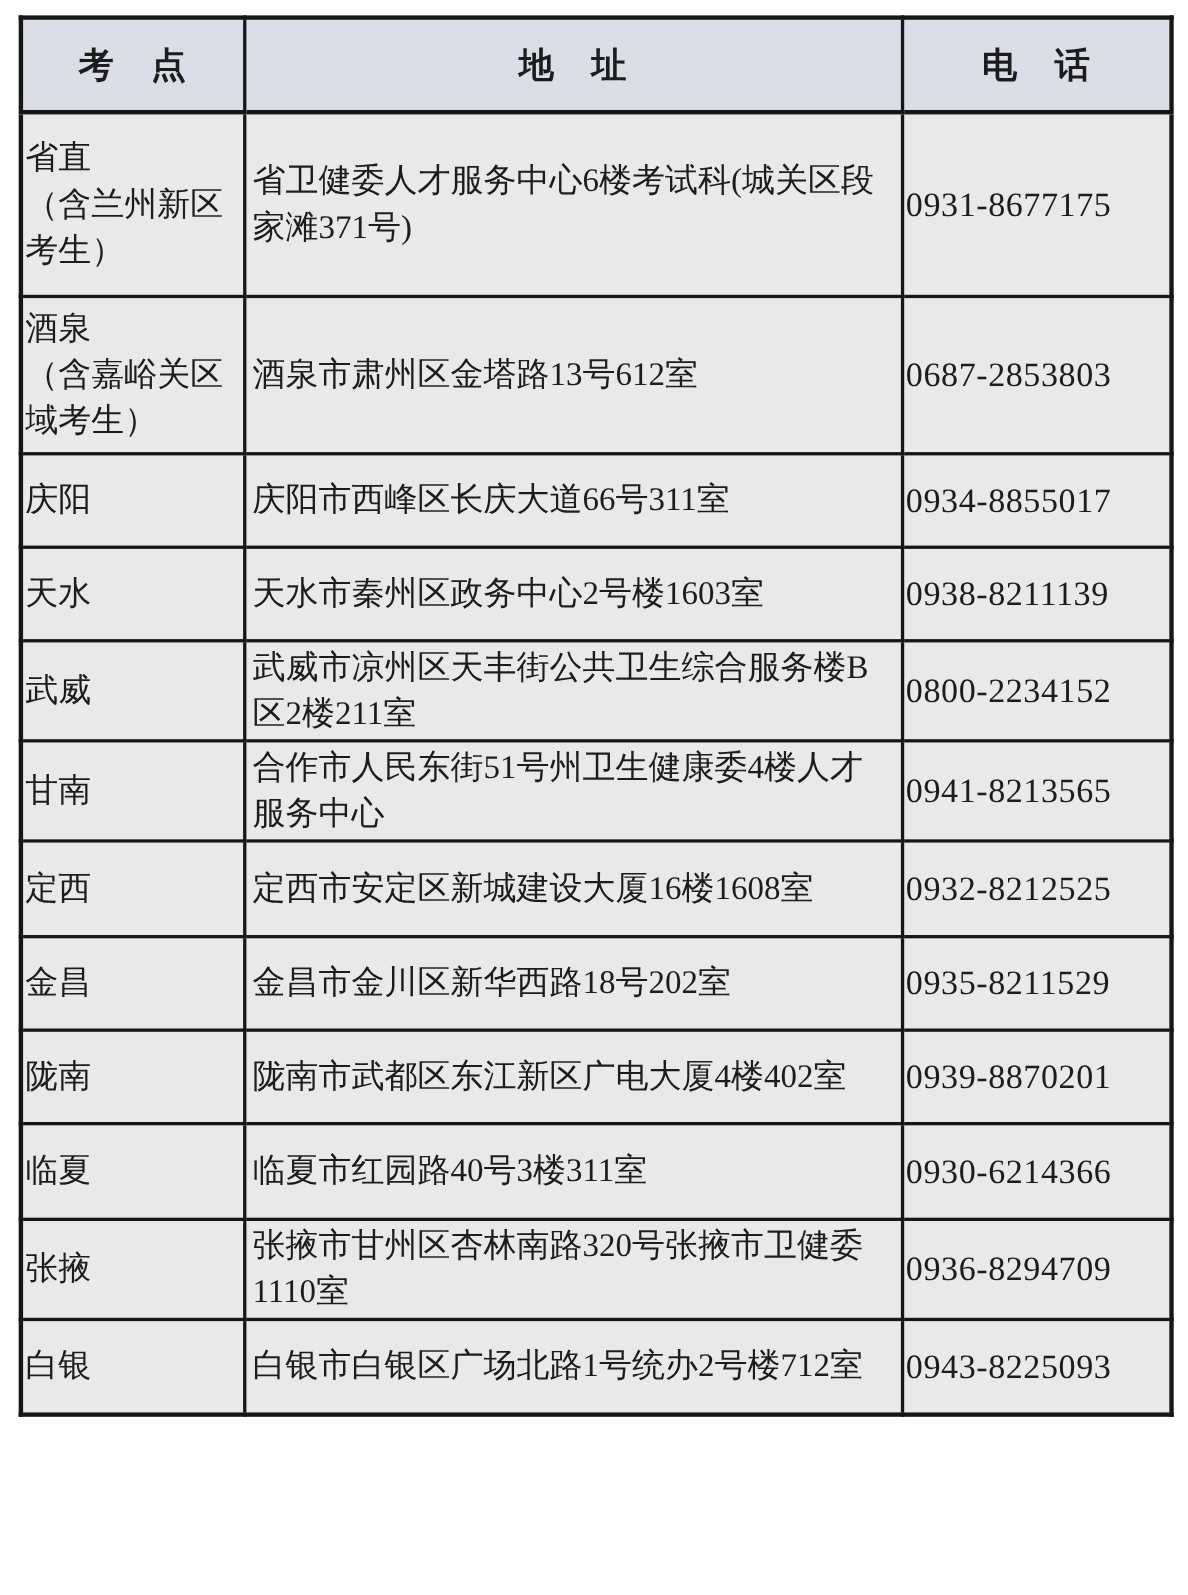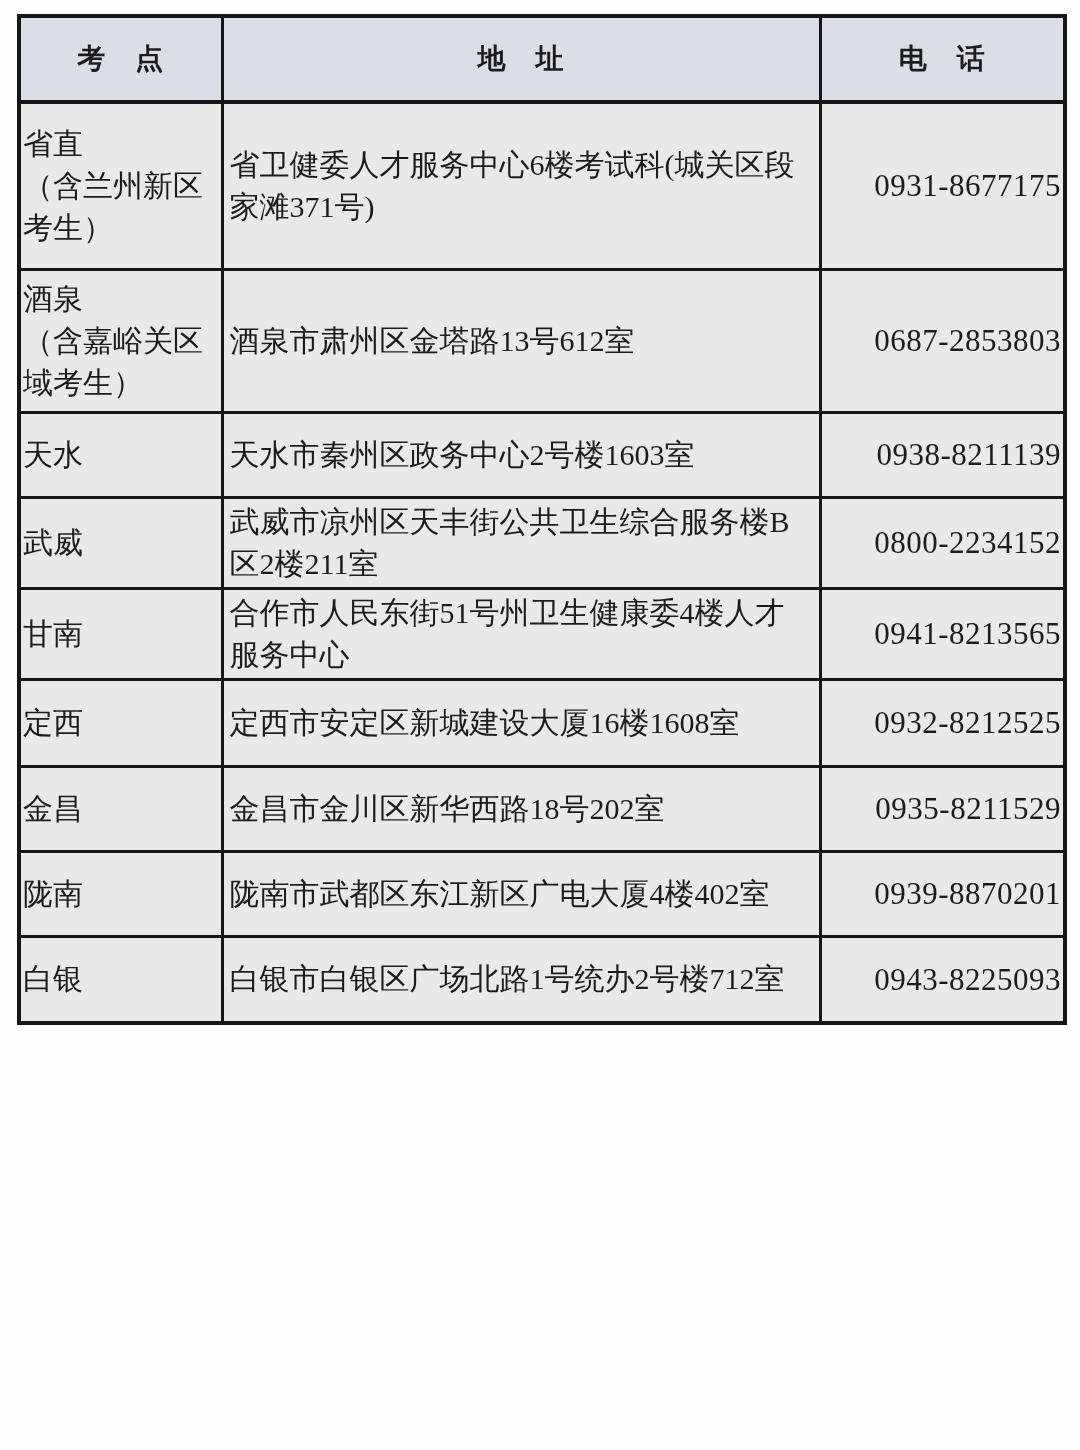--- a/index.html
+++ b/index.html
@@ -14,26 +14,26 @@
     font-family:"Liberation Serif","DejaVu Serif",serif;color:var(--text);}
   .table-wrap{position:absolute;left:17px;top:14px;width:1046px;}
   table{width:100%;border-collapse:collapse;table-layout:fixed;
     border:4px solid var(--border);}
   col.c-site{width:203px;}
   col.c-address{width:598px;}
   col.c-phone{width:245px;}
   th,td{border:3px solid var(--border);vertical-align:middle;
     background:var(--row-bg);font-size:30px;line-height:1.4;
     overflow:hidden;}
-  thead th{background:var(--header-bg);height:86px;font-size:28px;
+  thead th{background:var(--header-bg);height:86px;font-size:32px;
     font-weight:bold;text-align:center;letter-spacing:1px;
     border-bottom:4px solid var(--border);}
   td.site-cell{white-space:pre-line;padding:2px 2px;}
   td.address-cell{text-align:left;padding:2px 14px 2px 6px;margin-left:12px;}
-  td.phone-cell{text-align:right;padding:2px 2px;font-size:31px;
+  td.phone-cell{text-align:left;padding:2px 2px;font-size:31px;
     letter-spacing:0.5px;}
 </style>
 </head>
 <body>
 
 <div class="table-wrap">
   <table>
     <colgroup>
       <col class="c-site">
       <col class="c-address">
@@ -55,20 +55,25 @@
           <td class="phone-cell">0931-8677175</td>
         </tr>
         <tr style="height: 143px;">
           <td class="site-cell">酒泉
 （含嘉峪关区
 域考生）</td>
           <td class="address-cell">酒泉市肃州区金塔路13号612室</td>
           <td class="phone-cell">0687-2853803</td>
         </tr>
         <tr style="height: 85px;">
+          <td class="site-cell">庆阳</td>
+          <td class="address-cell">庆阳市西峰区长庆大道66号311室</td>
+          <td class="phone-cell">0934-8855017</td>
+        </tr>
+        <tr style="height: 85px;">
           <td class="site-cell">天水</td>
           <td class="address-cell">天水市秦州区政务中心2号楼1603室</td>
           <td class="phone-cell">0938-8211139</td>
         </tr>
         <tr style="height: 87px;">
           <td class="site-cell">武威</td>
           <td class="address-cell">武威市凉州区天丰街公共卫生综合服务楼B区2楼211室</td>
           <td class="phone-cell">0800-2234152</td>
         </tr>
         <tr style="height: 86px;">
@@ -85,19 +90,29 @@
           <td class="site-cell">金昌</td>
           <td class="address-cell">金昌市金川区新华西路18号202室</td>
           <td class="phone-cell">0935-8211529</td>
         </tr>
         <tr style="height: 85px;">
           <td class="site-cell">陇南</td>
           <td class="address-cell">陇南市武都区东江新区广电大厦4楼402室</td>
           <td class="phone-cell">0939-8870201</td>
         </tr>
         <tr style="height: 87px;">
+          <td class="site-cell">临夏</td>
+          <td class="address-cell">临夏市红园路40号3楼311室</td>
+          <td class="phone-cell">0930-6214366</td>
+        </tr>
+        <tr style="height: 87px;">
+          <td class="site-cell">张掖</td>
+          <td class="address-cell">张掖市甘州区杏林南路320号张掖市卫健委1110室</td>
+          <td class="phone-cell">0936-8294709</td>
+        </tr>
+        <tr style="height: 87px;">
           <td class="site-cell">白银</td>
           <td class="address-cell">白银市白银区广场北路1号统办2号楼712室</td>
           <td class="phone-cell">0943-8225093</td>
         </tr>
       </tbody>
   </table>
 </div>
 
 </body></html>

